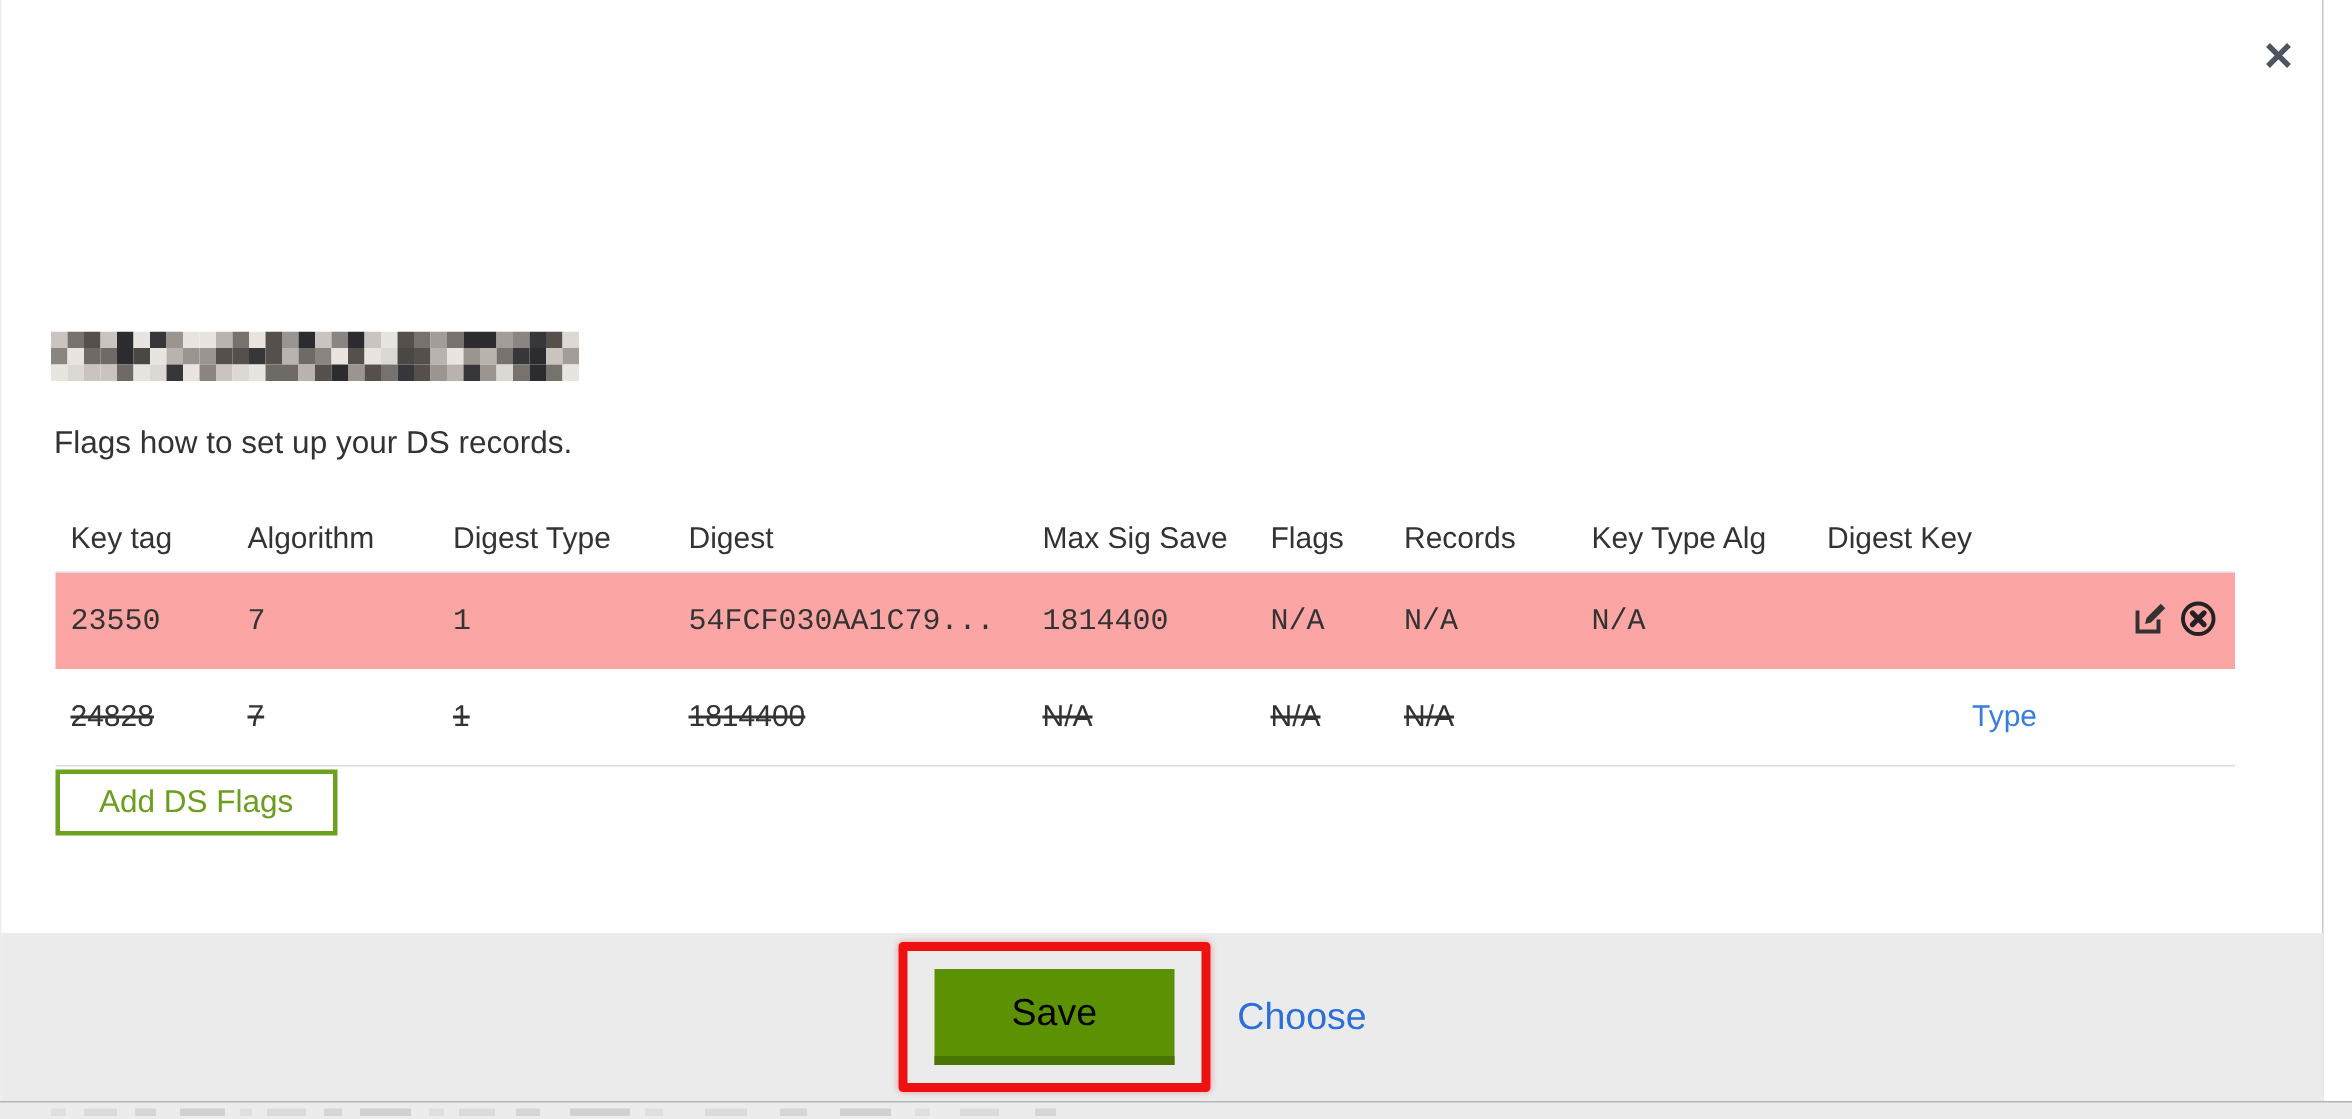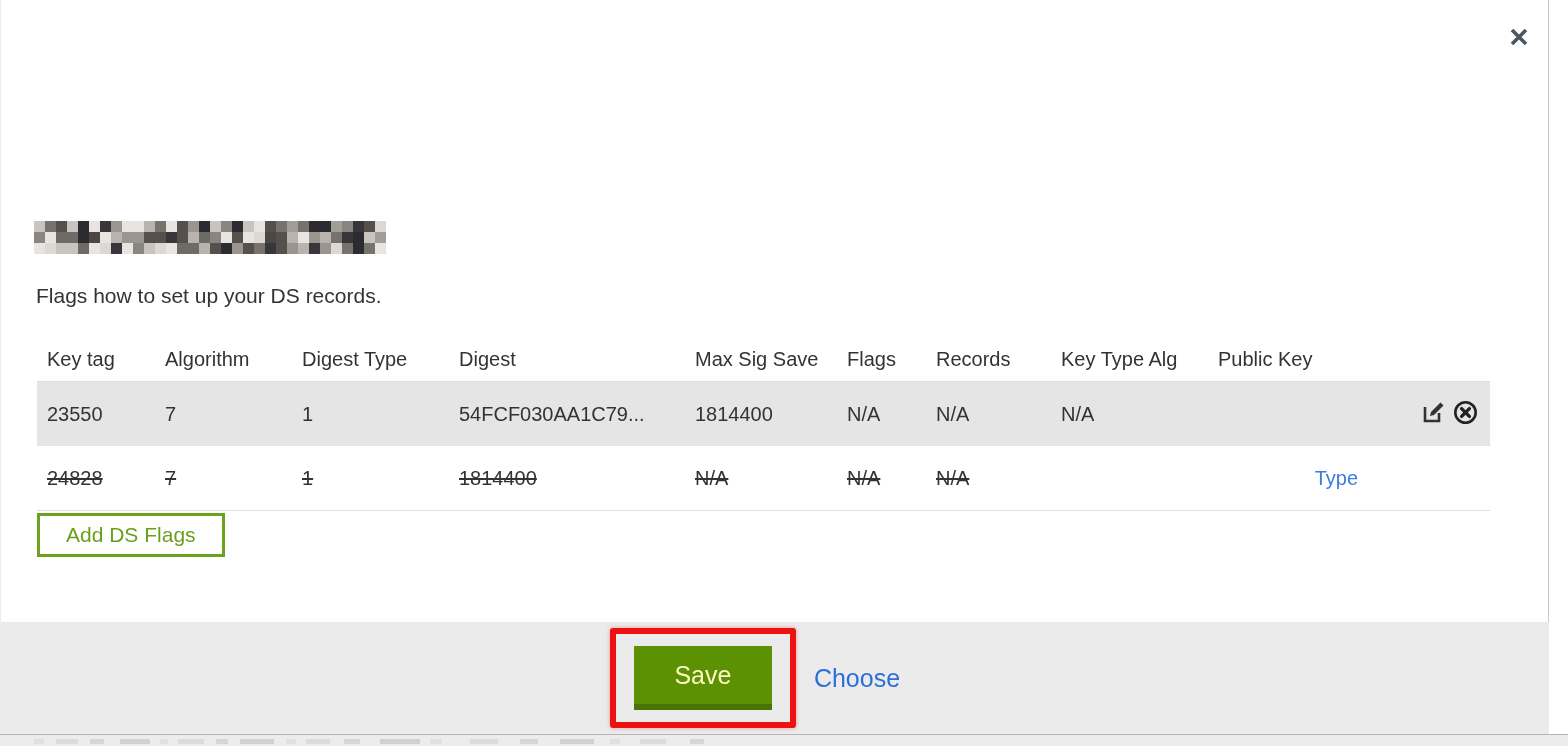--- a/index.html
+++ b/index.html
@@ -39,21 +39,21 @@
     font-size:20px;
   }
   .t-row {
     display:grid;
     grid-template-columns:118px 137px 157px 236px 152px 89px 125px 157px 160px 1fr;
     align-items:center;
   }
   .t-row .cell { padding-left:10px; white-space:nowrap; overflow:hidden; }
   .t-head { height:44px; border-bottom:1px solid #ddd; color:#333; }
   .t-head .cell { font-weight:400; }
-  .row-1 { height:64px; background:#e5e5e5; }
+  .row-1 { height:64px; background:#fca5a5;font-family:Liberation Mono, monospace; }
   .row-2 { height:65px; background:#fff; border-bottom:1px solid #ddd; }
   .row-2 .cell span.strike { text-decoration:line-through; }
   .cell-actions { display:flex; justify-content:flex-end; align-items:center; padding-right:10px; gap:2px; }
   .icon-btn { background:none; border:none; cursor:pointer; width:30px; height:30px; display:flex; align-items:center; justify-content:center; padding:0; }
   .undo-link { color:#3b7ce0; text-decoration:none; font-size:20px; cursor:pointer; }
 
   .add-btn {
     position:absolute; left:36px; top:513px;
     background:#fff; border:3px solid #6ca21d; color:#6c9e1e;
     font-size:21px; font-family:"Liberation Sans", sans-serif;
@@ -67,23 +67,23 @@
   }
   .footer-inner { display:flex; align-items:center; transform:translateX(-20px); }
 
   .annotation-box {
     border:6px solid #ee1111; border-radius:3px;
     padding:12px 18px;
     box-shadow:0 0 4px rgba(238,17,17,0.35);
     display:flex; align-items:center; justify-content:center;
   }
   .save-btn {
-    width:138px; height:64px;
+    width:160px; height:64px;
     background:#5c9104; border:none; border-bottom:6px solid #4a7505;
-    color:#fef9c3; font-size:25px; font-family:"Liberation Sans", sans-serif;
+    color:#000000; font-size:25px; font-family:"Liberation Sans", sans-serif;
     cursor:pointer;
   }
   .cancel-link {
     color:#2d6fd9; font-size:25px; margin-left:18px; text-decoration:none; cursor:pointer;
   }
 
   .bottom-strip {
     position:absolute; left:0; top:734px; width:1568px; height:12px;
     background:#ececec; border-top:1px solid #b5b5b5;
   }
@@ -208,21 +208,21 @@
 
     <div class="t-row t-head">
       <div class="cell">Key tag</div>
       <div class="cell">Algorithm</div>
       <div class="cell">Digest Type</div>
       <div class="cell">Digest</div>
       <div class="cell">Max Sig Save</div>
       <div class="cell">Flags</div>
       <div class="cell">Records</div>
       <div class="cell">Key Type Alg</div>
-      <div class="cell">Public Key</div>
+      <div class="cell">Digest Key</div>
       <div class="cell"></div>
     </div>
 
     <div class="t-row row-1">
       <div class="cell">23550</div>
       <div class="cell">7</div>
       <div class="cell">1</div>
       <div class="cell">54FCF030AA1C79...</div>
       <div class="cell">1814400</div>
       <div class="cell">N/A</div>

